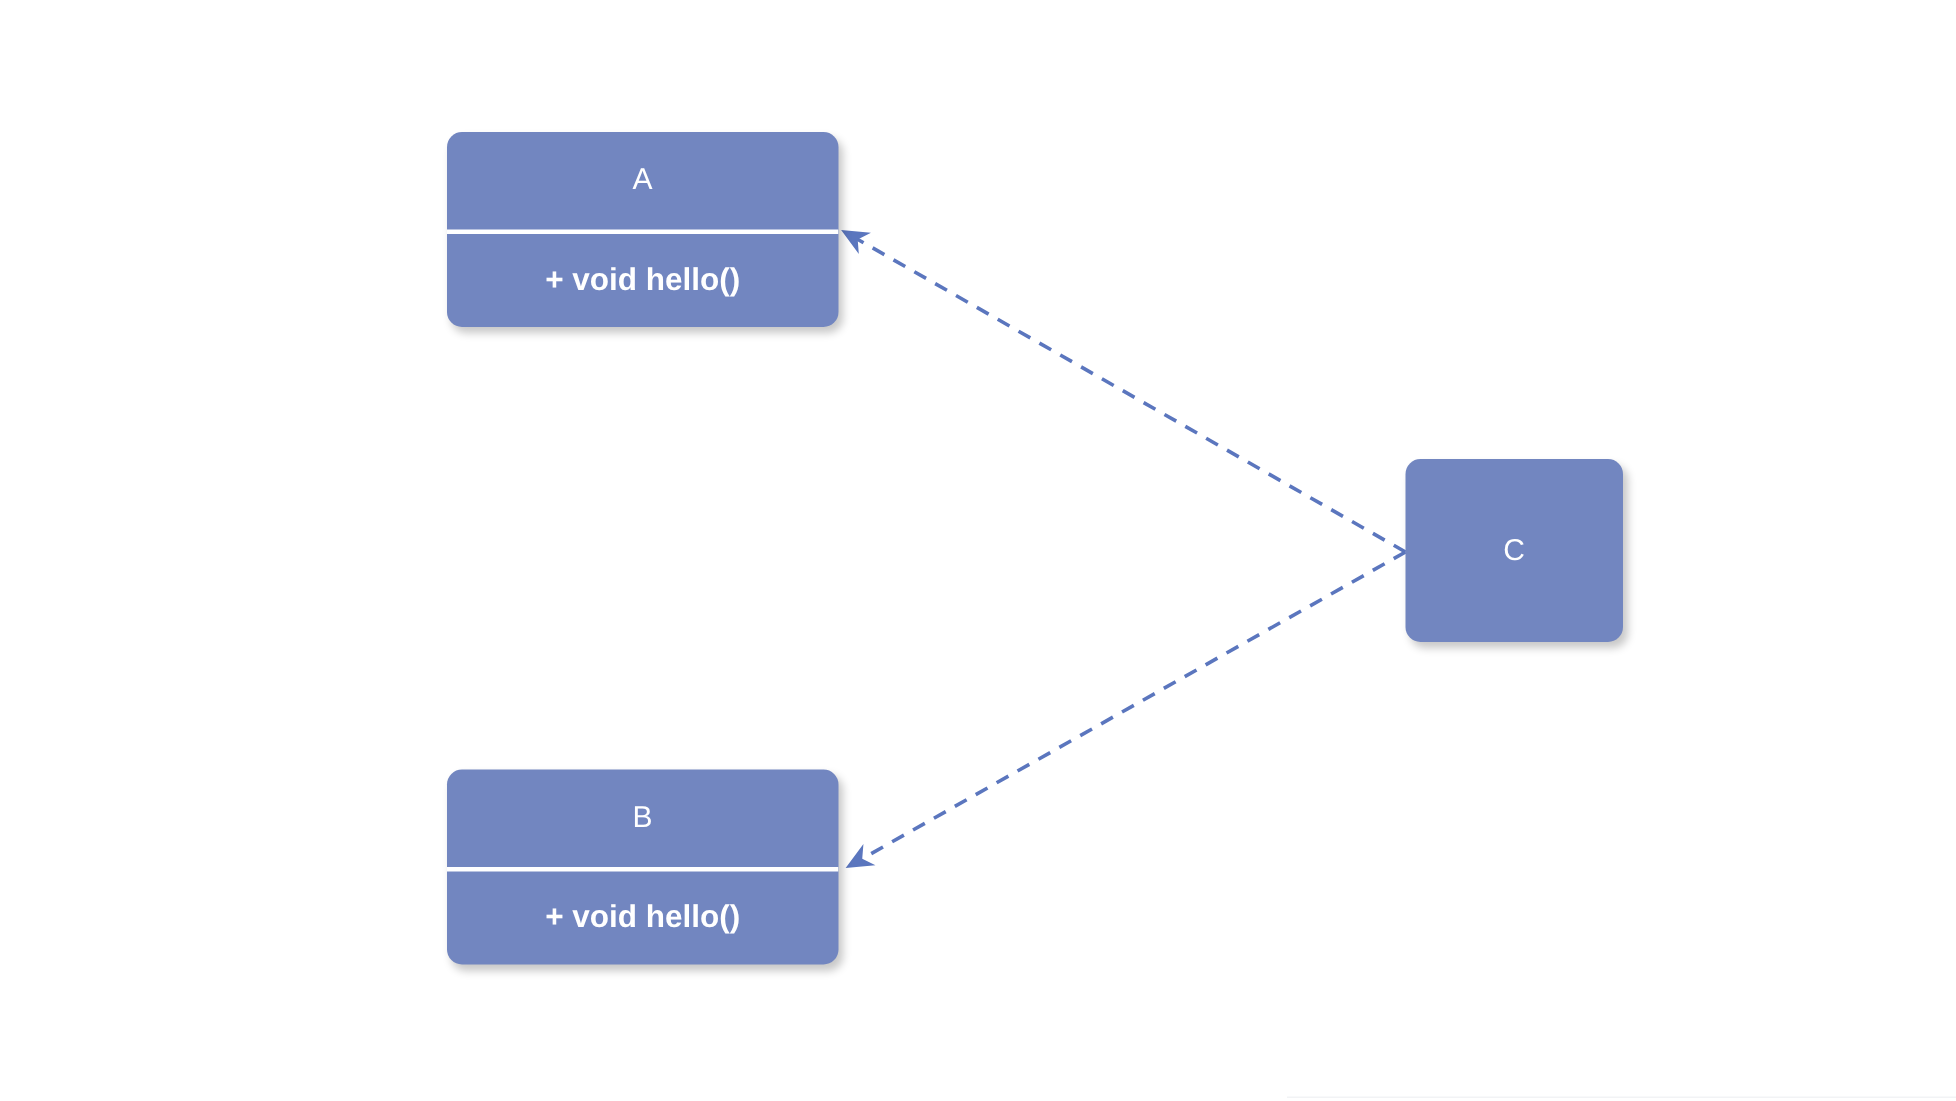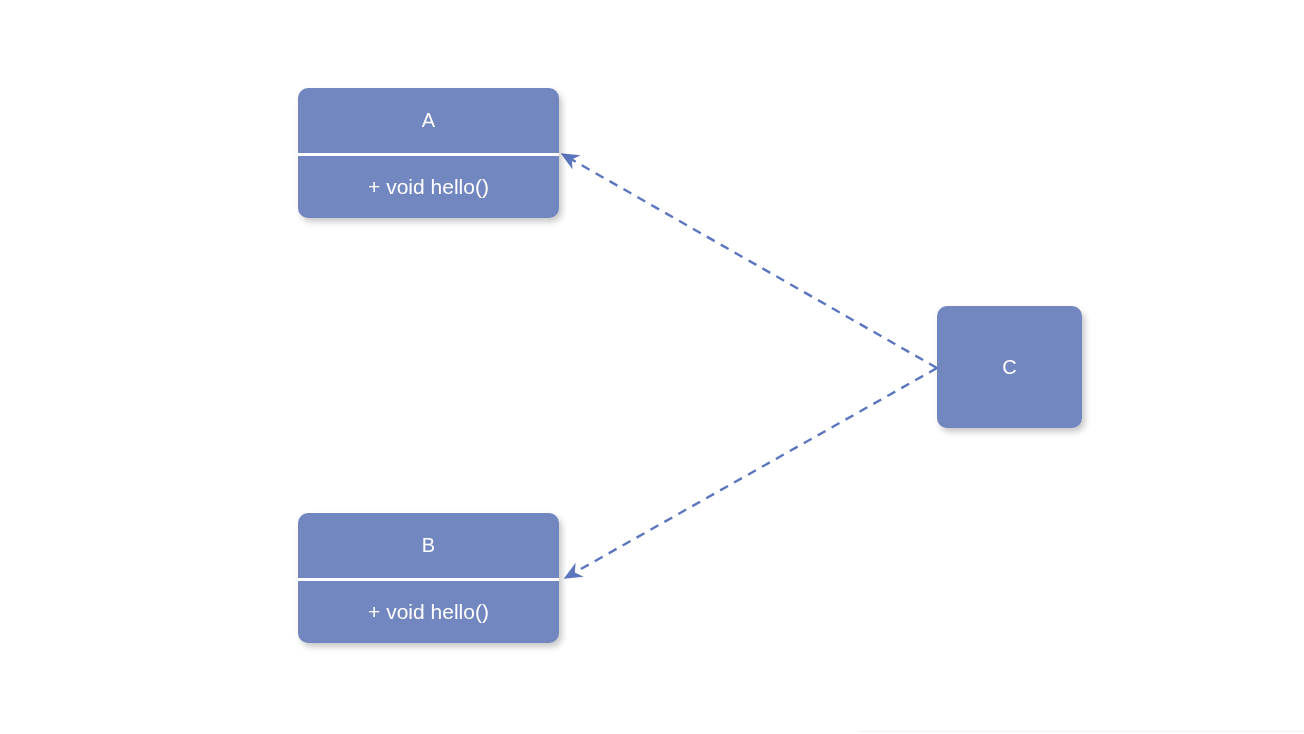--- a/index.html
+++ b/index.html
@@ -54,21 +54,21 @@
   .box-members {
     flex: 1 1 auto;
     display: flex;
     align-items: center;
     justify-content: center;
     flex-direction: column;
   }
   .member-row {
     color: #ffffff;
     font-size: 21px;
-    font-weight: 400;
+    font-weight: 700;
     line-height: 1.2;
     text-align: center;
   }
   .box-simple {
     align-items: center;
     justify-content: center;
   }
   .box-simple .box-title {
     flex: 1 1 auto;
     width: 100%;

